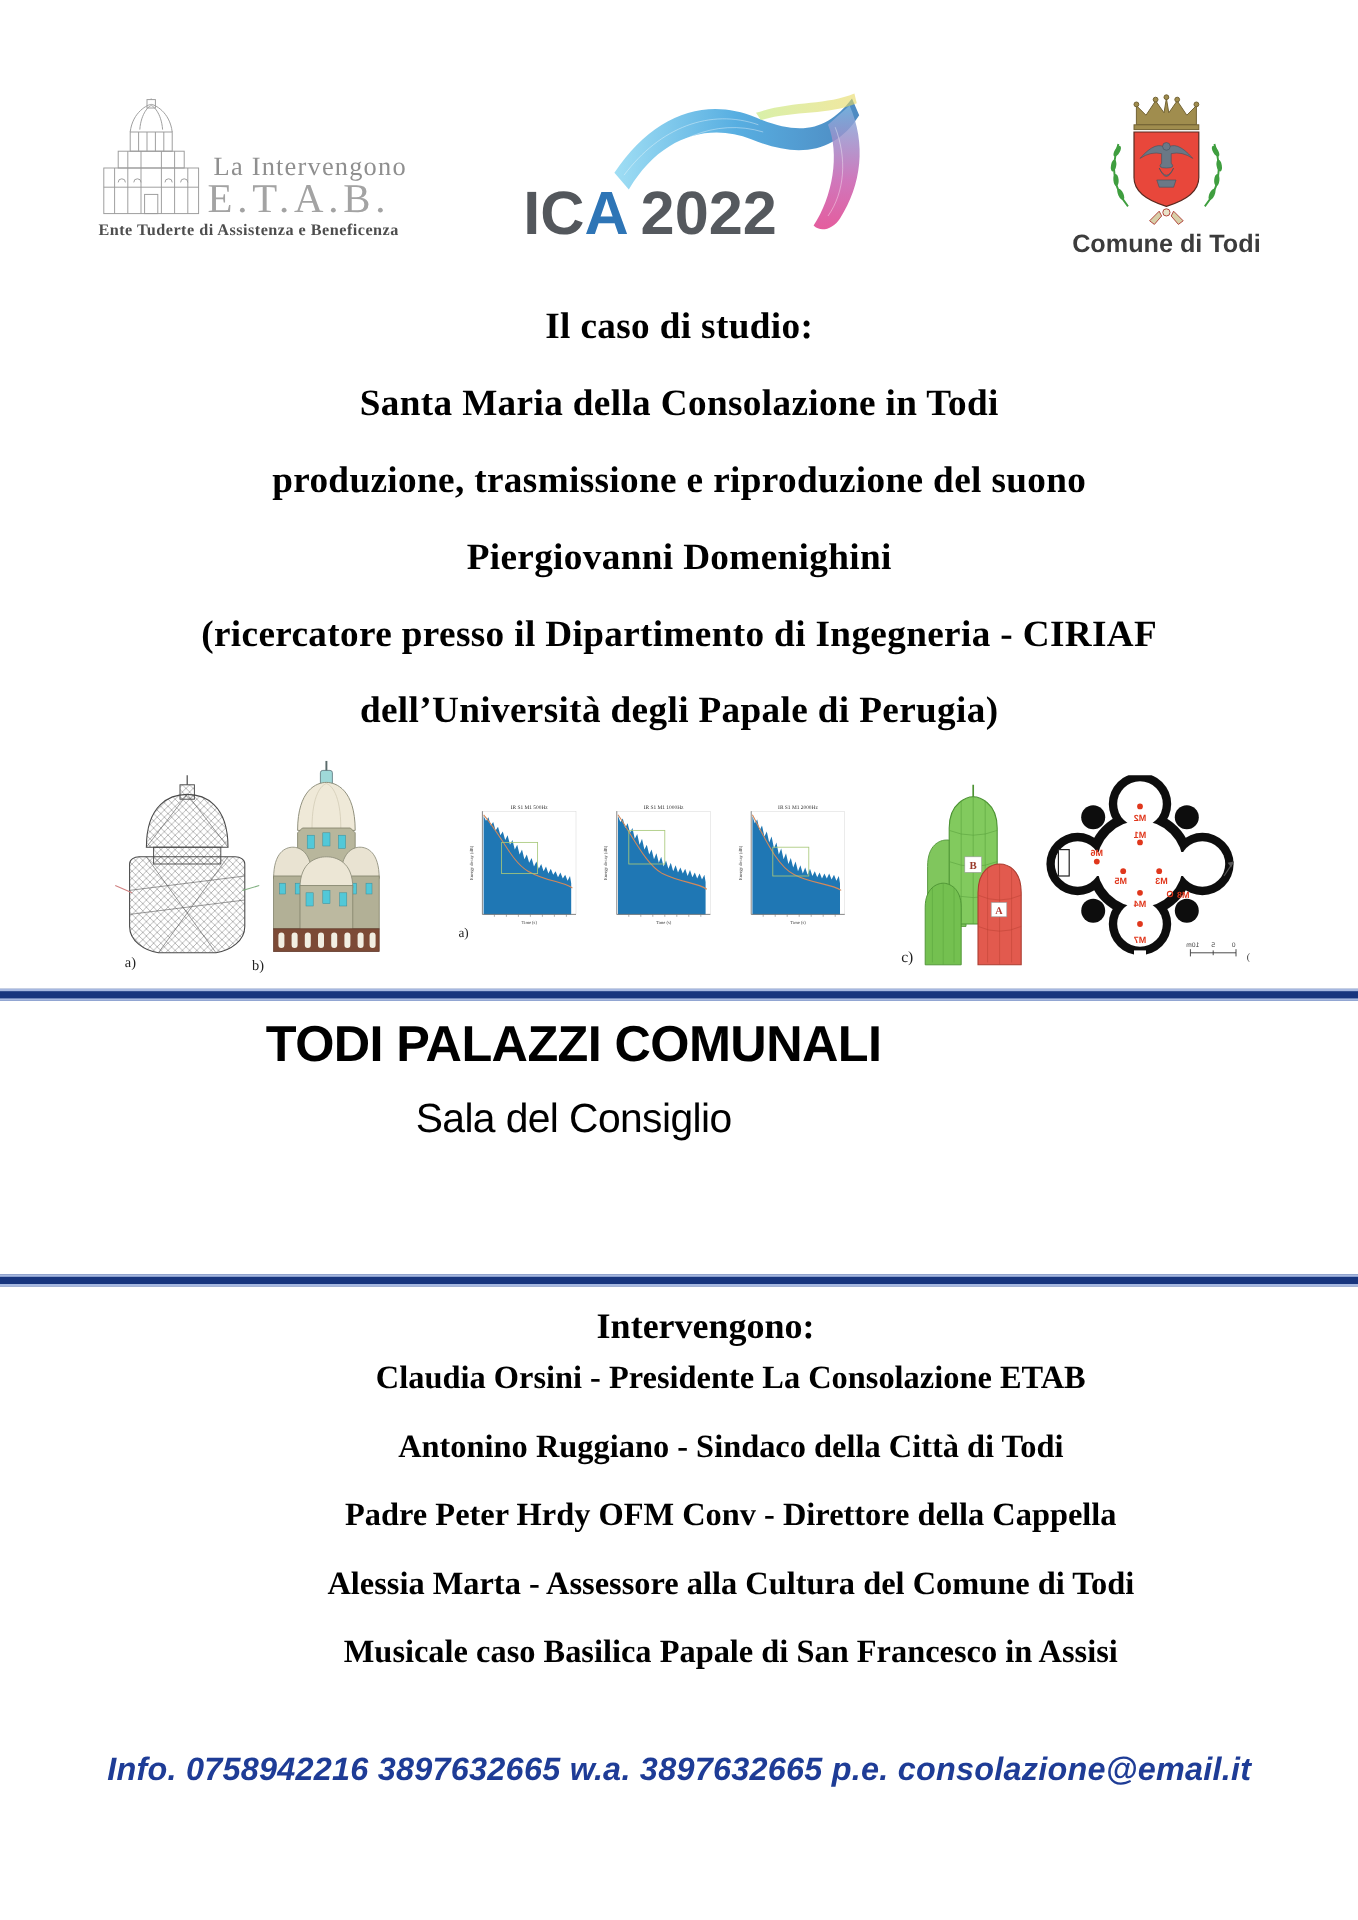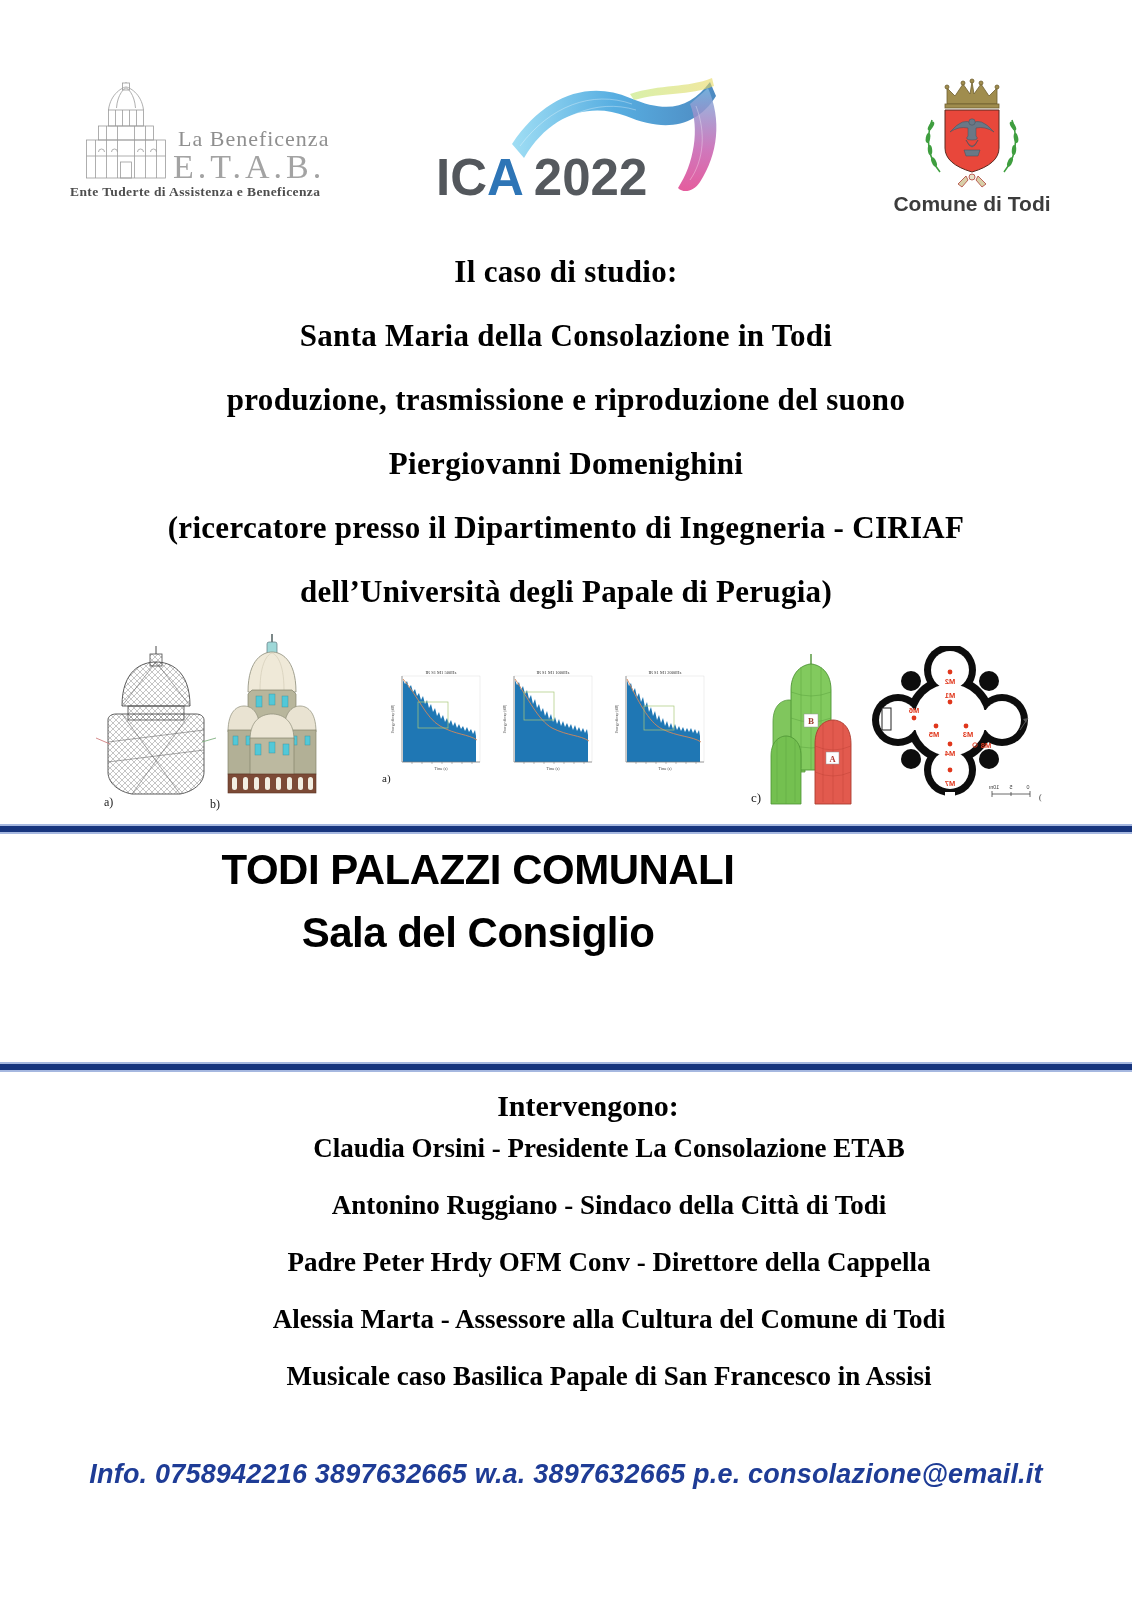--- a/index.html
+++ b/index.html
@@ -6,21 +6,21 @@
   .poster {
     position:relative; width:1132px; height:1600px; margin:0 auto;
     background:#ffffff; overflow:hidden;
     font-family:"Liberation Serif", serif; color:#000;
   }
   
   .etab-logo { position:absolute; left:70px; top:82px; width:335px; height:120px; }
   .etab-church { position:absolute; left:8px; top:0; }
   .etab-title { position:absolute; left:108px; top:44px; font-size:22px; color:#8f8f8f; letter-spacing:1px; }
   .etab-acronym { position:absolute; left:103px; top:66px; font-size:34px; color:#a3a3a3; letter-spacing:4px; }
-  .etab-sub { position:absolute; left:0; top:102px; width:335px; font-size:13.5px; font-weight:bold; color:#4e4e4e; letter-spacing:0.4px; }
+  .etab-sub { position:absolute; left:12px; top:102px; width:335px; font-size:13.5px; font-weight:bold; color:#4e4e4e; letter-spacing:0.4px; }
 
   .ica-logo { position:absolute; left:430px; top:66px; width:292px; height:144px; }
   .ica-swoosh { position:absolute; left:80px; top:0; }
   .ica-text { position:absolute; left:6px; top:82px; font-family:"Liberation Sans", sans-serif; font-size:51px; font-weight:800; letter-spacing:0px; }
   .ica-ic { color:#53575c; } .ica-a { color:#2e75b6; }
   .ica-year { color:#55595e; font-weight:700; margin-left:10px; }
 
   .todi-logo { position:absolute; left:872px; top:74px; width:200px; height:150px; text-align:center; }
   .todi-label { position:absolute; left:0; top:118px; width:200px; font-family:"Liberation Sans", sans-serif; font-size:21px; font-weight:bold; color:#3c3c3c; }
 
@@ -39,21 +39,21 @@
   .divider { position:absolute; left:0; width:1132px; height:10px;
     background:#17357e; border-top:2px solid #a6b8e0; border-bottom:2px solid #a6b8e0;
     box-sizing:border-box; }
   .divider-1 { top:824px; } .divider-2 { top:1062px; }
 
   
   .event-block { position:absolute; left:0; top:838px; width:956px;
     font-family:"Liberation Sans", sans-serif; }
   .event-line { height:63px; display:flex; align-items:center; justify-content:center; }
   .event-venue { font-size:42px; font-weight:800; letter-spacing:-0.5px; }
-  .event-room  { font-size:42px; font-weight:700; letter-spacing:-0.5px; }
+  .event-room  { font-size:34px; font-weight:400; letter-spacing:-0.5px; }
   .event-date  { font-size:40px; font-weight:700; font-style:italic; letter-spacing:-0.5px; }
 
   
   .speakers-heading { position:absolute; left:0; top:1086px; width:1132px; height:40px;
     display:flex; align-items:center; justify-content:center;
     font-size:30px; font-weight:bold;padding-left:22px; }
   .speakers-list { position:absolute; left:0; top:1120px; width:1132px;margin-left:43px; }
   .speaker-line { height:57px; display:flex; align-items:center; justify-content:center;
     font-size:27px; font-weight:bold; }
 
@@ -90,21 +90,21 @@
         <line x1="17" y1="58" x2="17" y2="96"></line>
           <line x1="28" y1="58" x2="28" y2="96"></line>
         <line x1="39" y1="58" x2="39" y2="96"></line>
           <line x1="56" y1="58" x2="56" y2="96"></line>
         <line x1="67" y1="58" x2="67" y2="96"></line>
           <line x1="78" y1="58" x2="78" y2="96"></line>
         <path d="M20,70 a3,3 0 0 1 6,0 M33,70 a3,3 0 0 1 6,0 M59,70 a3,3 0 0 1 6,0 M72,70 a3,3 0 0 1 6,0"></path>
         <rect x="42" y="80" width="11" height="16"></rect>
       </g>
     </svg>
-    <div class="etab-title">La Beneficenza</div>
+    <div class="etab-title">La Intervengono</div>
     <div class="etab-acronym">E.T.A.B.</div>
     <div class="etab-sub">Ente Tuderte di Assistenza e Beneficenza</div>
   </div>
 
   <div class="ica-logo">
     <svg class="ica-swoosh" width="212" height="140" viewBox="0 0 212 140">
       <defs>
         <linearGradient id="gIca1" x1="0" y1="0" x2="1" y2="0">
           <stop offset="0" stop-color="#8fd8f2"></stop>
             <stop offset="0.5" stop-color="#3aa0dc"></stop>

